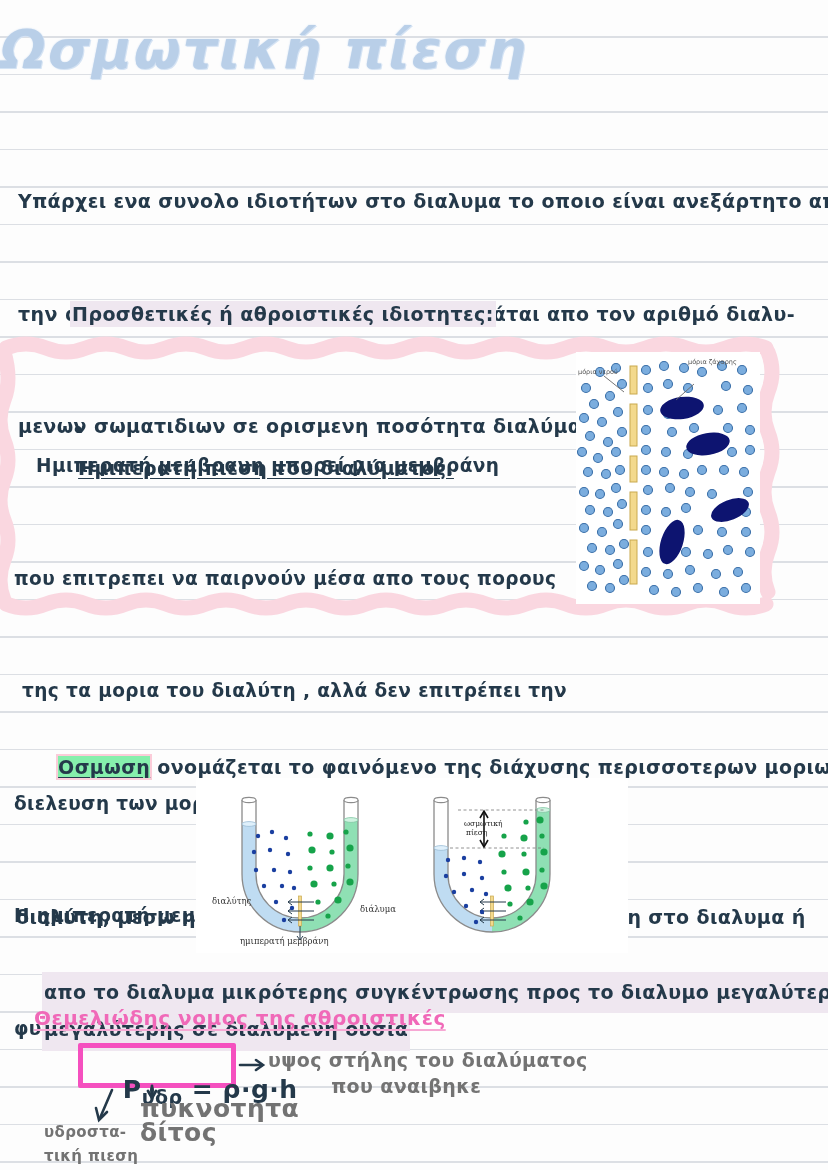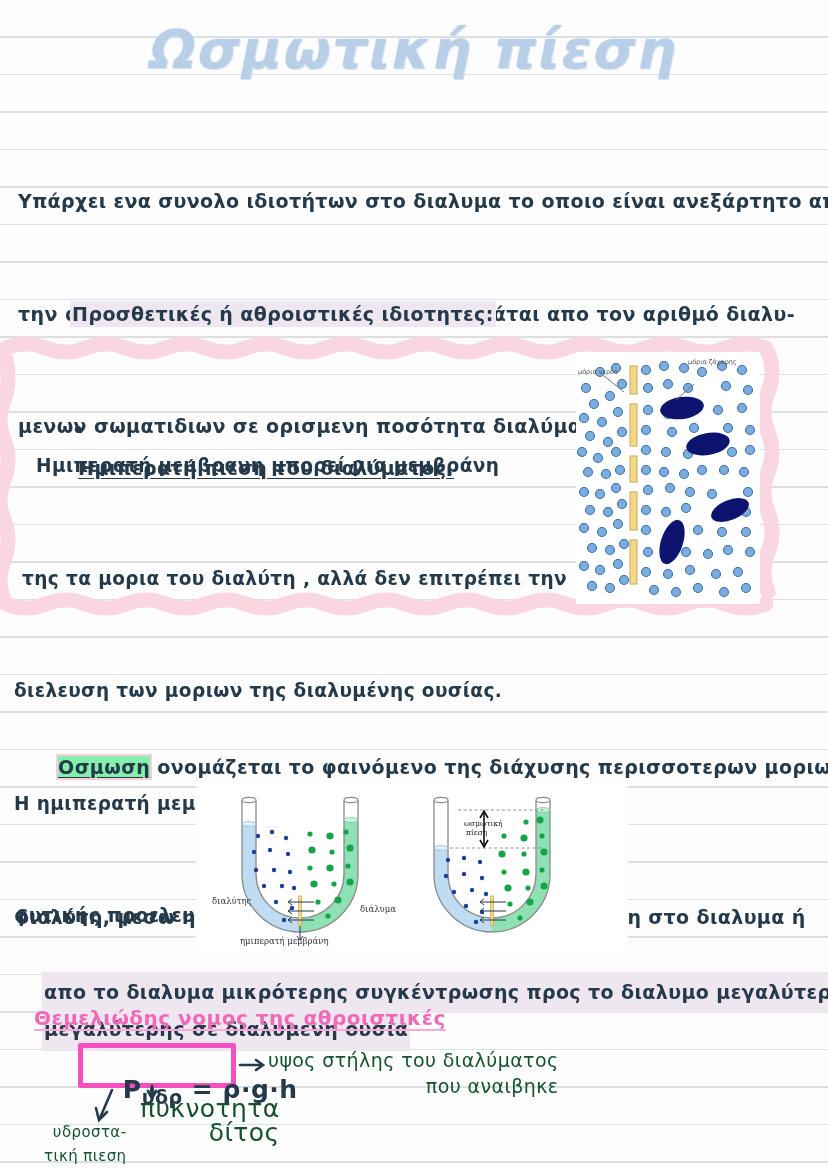--- a/index.html
+++ b/index.html
@@ -42,21 +42,21 @@
     line-height: 37.5px;
     white-space: pre;
   }
   .body-text {
     font-size: 19px;
   }
   .title {
     position: absolute;
     left: 0; right: 0;
     top: 18px;
-    text-align: center;
+    text-align: left;
     font-family: "DejaVu Sans", sans-serif;
     font-weight: 700;
     font-style: italic;
     font-size: 54px;
     letter-spacing: 2px;
     color: #b9cfe8;
     text-shadow: 0 0 2px #cfdff2, 1px 1px 0 #d6e4f4;
     z-index: 3;
   }
 
@@ -139,21 +139,21 @@
     left: 86px;
     top: 1046px;
     font-size: 25px;
     font-weight: 700;
     color: #24394a;
     z-index: 4;
     letter-spacing: 0.5px;
     white-space: pre;
   }
   #formula-text sub { font-size: 19px; }
-  .note { position: absolute; z-index: 4; color: #14532d; font-weight: 400; white-space: pre; text-align: right; }
+  .note { position: absolute; z-index: 4; color: #737373; font-weight: 700; white-space: pre; }
   #note-height { left: 268px; top: 1047px; font-size: 19px; line-height: 26px; }
   #note-hydro  { left: 44px;  top: 1120px; font-size: 15px; line-height: 24px; }
   #note-dens   { left: 140px; top: 1097px; font-size: 25px; line-height: 24px; }
 
   #arrows-svg { position:absolute; left:0; top:0; width:828px; height:1170px; z-index:3; pointer-events:none; }
 </style>
 </head>
 <body>
 
 <div id="page">
@@ -182,20 +182,21 @@
     <svg viewBox="0 0 790 278" preserveAspectRatio="none" xmlns="http://www.w3.org/2000/svg">
       <path d="M14,10 Q34,2 54,10 T94,10 T134,10 T174,10 T214,10 T254,10 T294,10 T334,10 T374,10 T414,10 T454,10 T494,10 T534,10 T574,10 T614,10 T654,10 T694,10 T734,10 T774,10" fill="none" stroke="#fad7e0" stroke-width="15" stroke-linecap="round"></path>
       <path d="M776,14 Q784,34 776,54 T776,94 T776,134 T776,174 T776,214 T776,254" fill="none" stroke="#fad7e0" stroke-width="15" stroke-linecap="round"></path>
       <path d="M774,266 Q754,274 734,266 T694,266 T654,266 T614,266 T574,266 T534,266 T494,266 T454,266 T414,266 T374,266 T334,266 T294,266 T254,266 T214,266 T174,266 T134,266 T94,266 T54,266 T14,266" fill="none" stroke="#fad7e0" stroke-width="15" stroke-linecap="round"></path>
       <path d="M12,262 Q4,242 12,222 T12,182 T12,142 T12,102 T12,62 T12,14" fill="none" stroke="#fad7e0" stroke-width="15" stroke-linecap="round"></path>
     </svg>
   </div>
 
   <div class="layer hw body-text" style="left:14px; top:372px; width:560px; font-size:18.5px;">
     <div style="padding-left:22px;">Ημιπερατή μεμβρανη μπορεί μια μεμβράνη</div>
+    <div>που επιτρεπει να παιρνούν μέσα απο τους πορους</div>
     <div style="padding-left:8px;">της τα μορια του διαλύτη , αλλά δεν επιτρέπει την</div>
     <div>διελευση των μοριων της διαλυμένης ουσίας.</div>
     <div>Η ημιπερατή μεμβράνη μπορεί να είναι ζωικής ή</div>
     <div>φυτικής προελευσης</div>
   </div>
 
   <div id="membrane-diagram">
     <svg width="184" height="252" viewBox="0 0 184 252" xmlns="http://www.w3.org/2000/svg">
       <rect x="0" y="0" width="184" height="252" fill="#ffffff"></rect>
 

